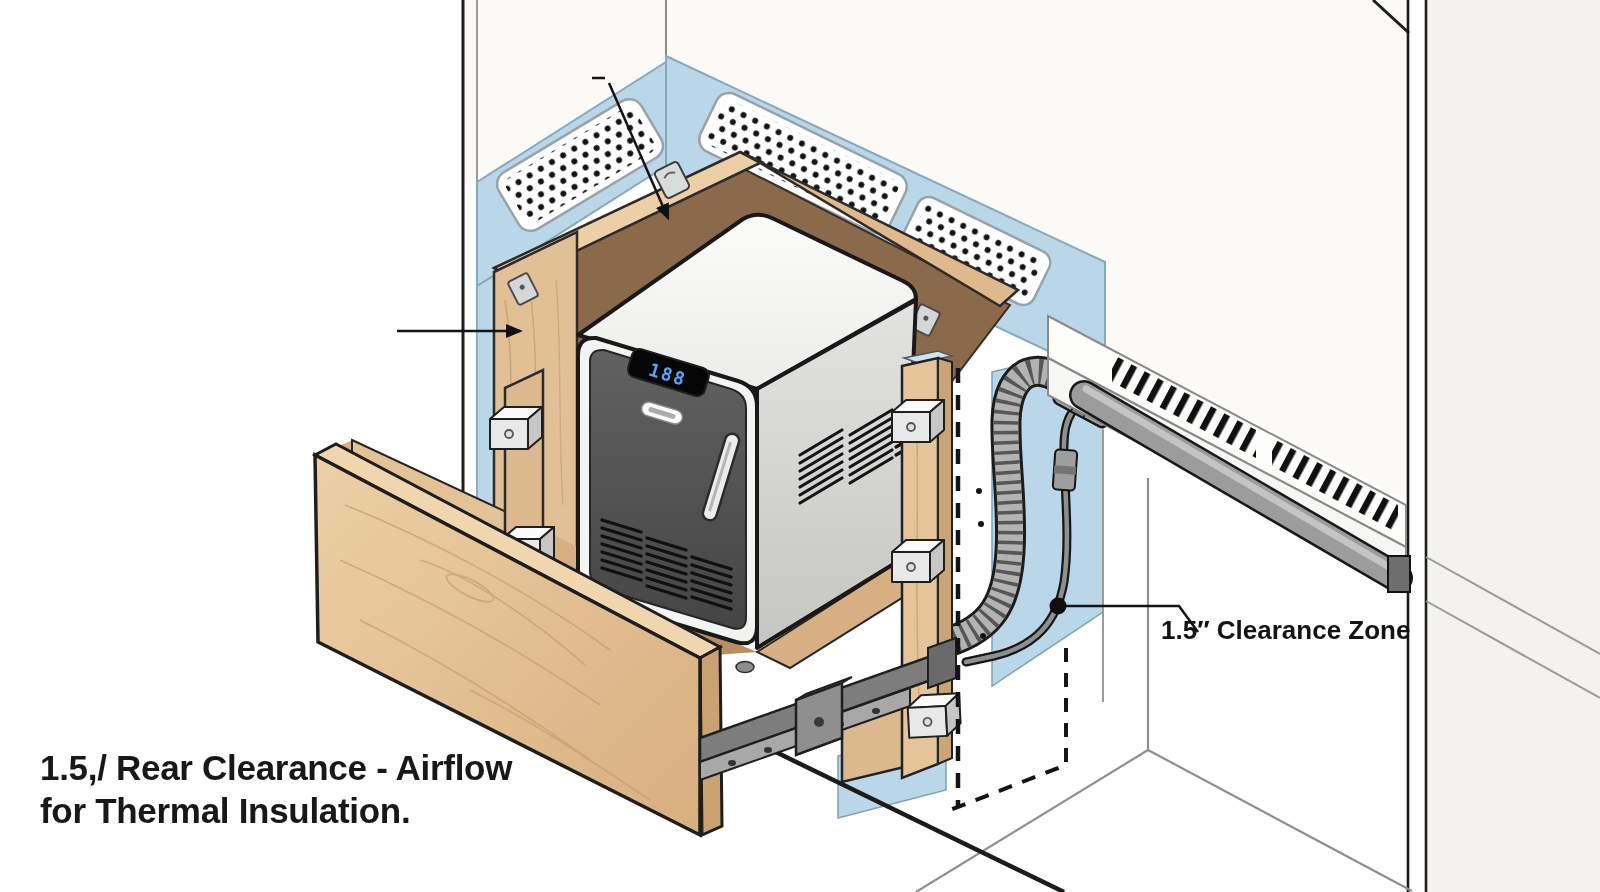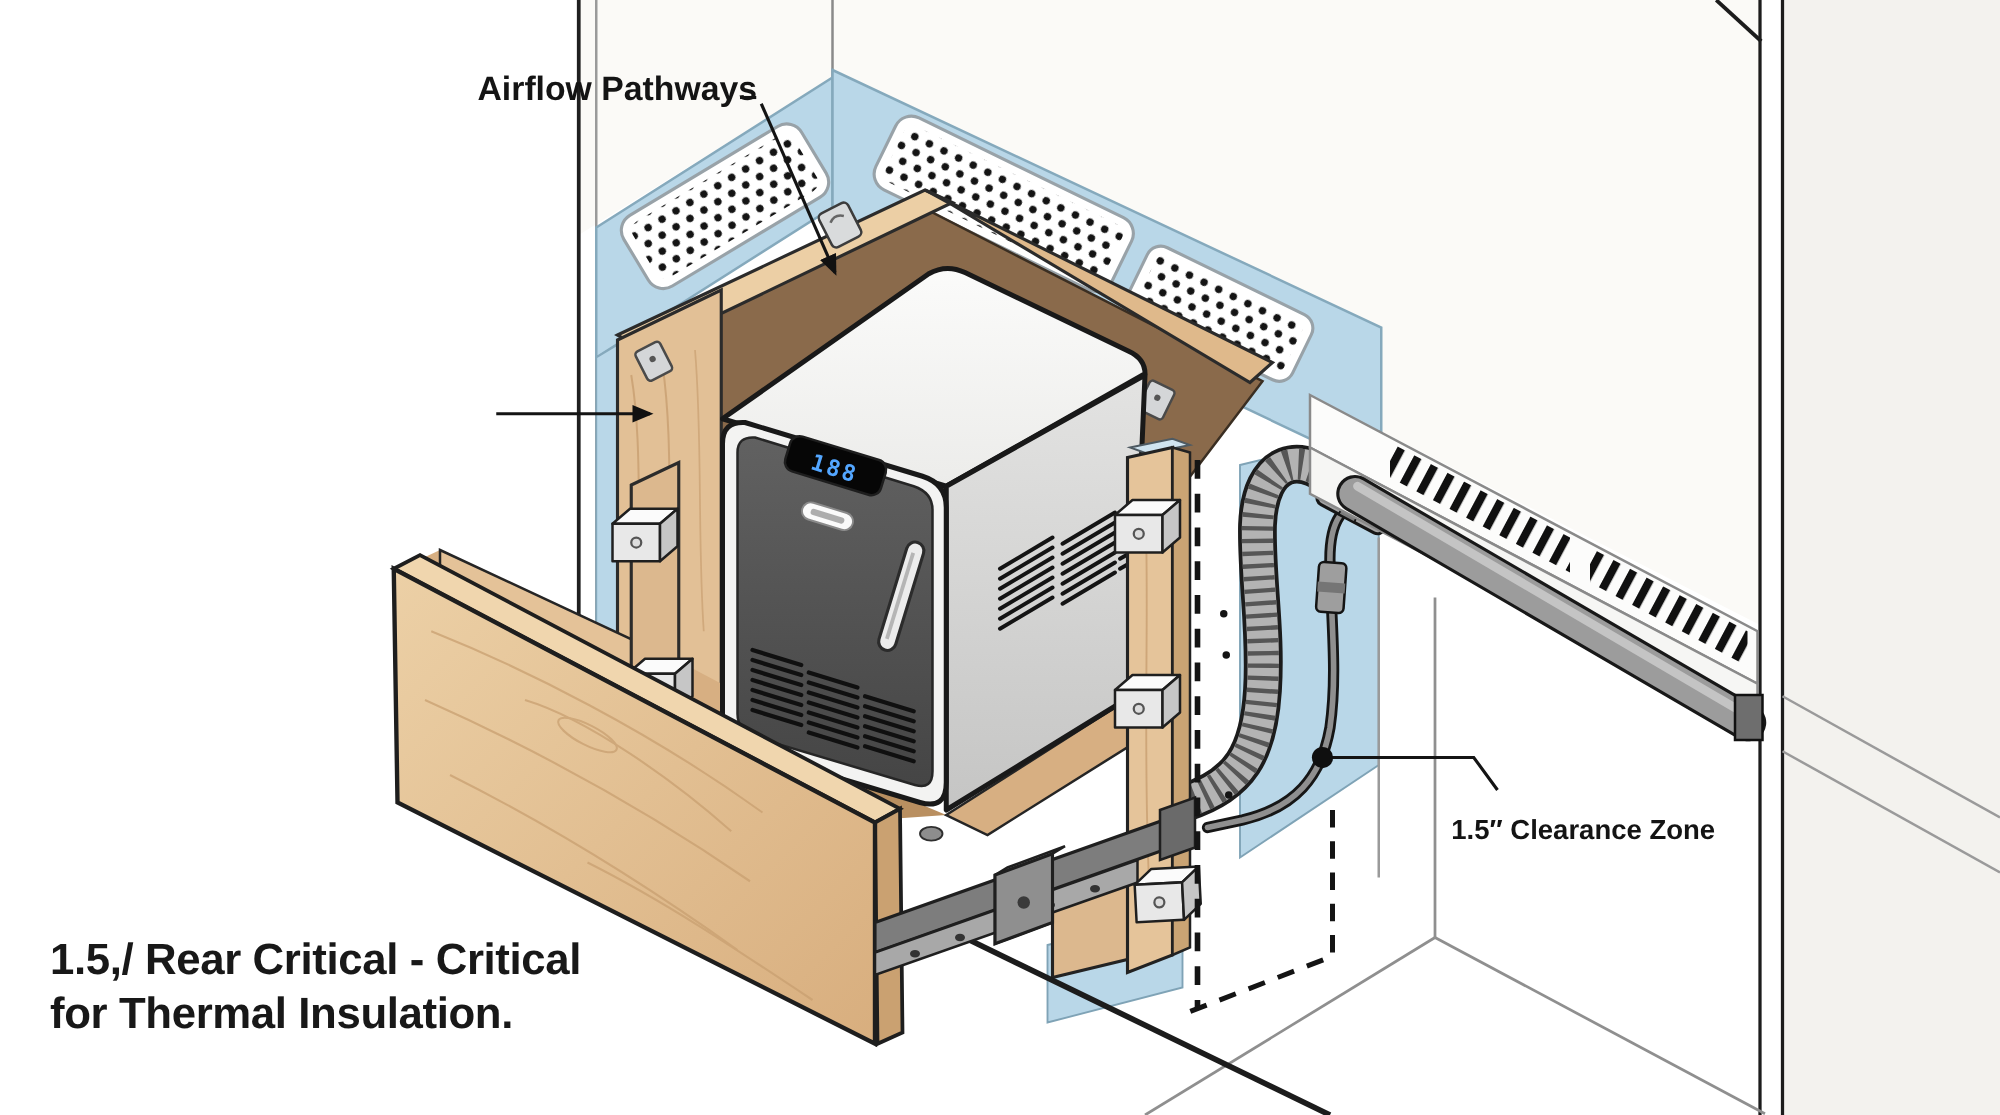--- a/index.html
+++ b/index.html
@@ -2,21 +2,21 @@
 <html><head>
 <meta charset="utf-8">
 <style>
   html,body{margin:0;padding:0;background:#fff;}
   .stage{position:relative;width:1600px;height:892px;background:#ffffff;overflow:hidden;
          font-family:"Liberation Sans",sans-serif;}
   .stage svg{position:absolute;left:0;top:0;}
   .label{position:absolute;color:#141414;font-weight:600;white-space:nowrap;}
   .label-airflow{left:382px;top:56px;font-size:27px;}
   .label-insulation{left:84px;top:314px;font-size:26px;}
-  .label-clearance{left:1161px;top:651px;font-size:22px;}
+  .label-clearance{left:1161px;top:615px;font-size:26px;}
   .caption{position:absolute;left:40px;top:747px;font-size:35px;font-weight:800;
            line-height:1.22;color:#181818;letter-spacing:-0.3px;}
   .caption div{white-space:nowrap;}
 </style>
 </head>
 <body>
 
 <div class="stage">
 
 <svg width="1600" height="892" viewBox="0 0 1600 892">
@@ -299,19 +299,18 @@
 
   <g stroke="#141414" stroke-width="2.5" fill="none">
     <path d="M592,78 h13"></path>
     <path d="M609,83 L668,218" marker-end="url(#ah)"></path>
     <path d="M397,331 H520" marker-end="url(#ah)"></path>
     <path d="M1058,606 H1179 L1198,632"></path>
   </g>
   <circle cx="1058" cy="606" r="8.5" fill="#0f0f0f"></circle>
 </svg>
 
-  <div class="label label-airflow">Airflow Pathways</div>
   <div class="label label-clearance">1.5″ Clearance Zone</div>
   <div class="caption">
-    <div>1.5,/ Rear Critical - Critical</div>
+    <div>1.5,/ Rear Clearance - Airflow</div>
     <div>for Thermal Insulation.</div>
   </div>
 </div>
 
 </body></html>

